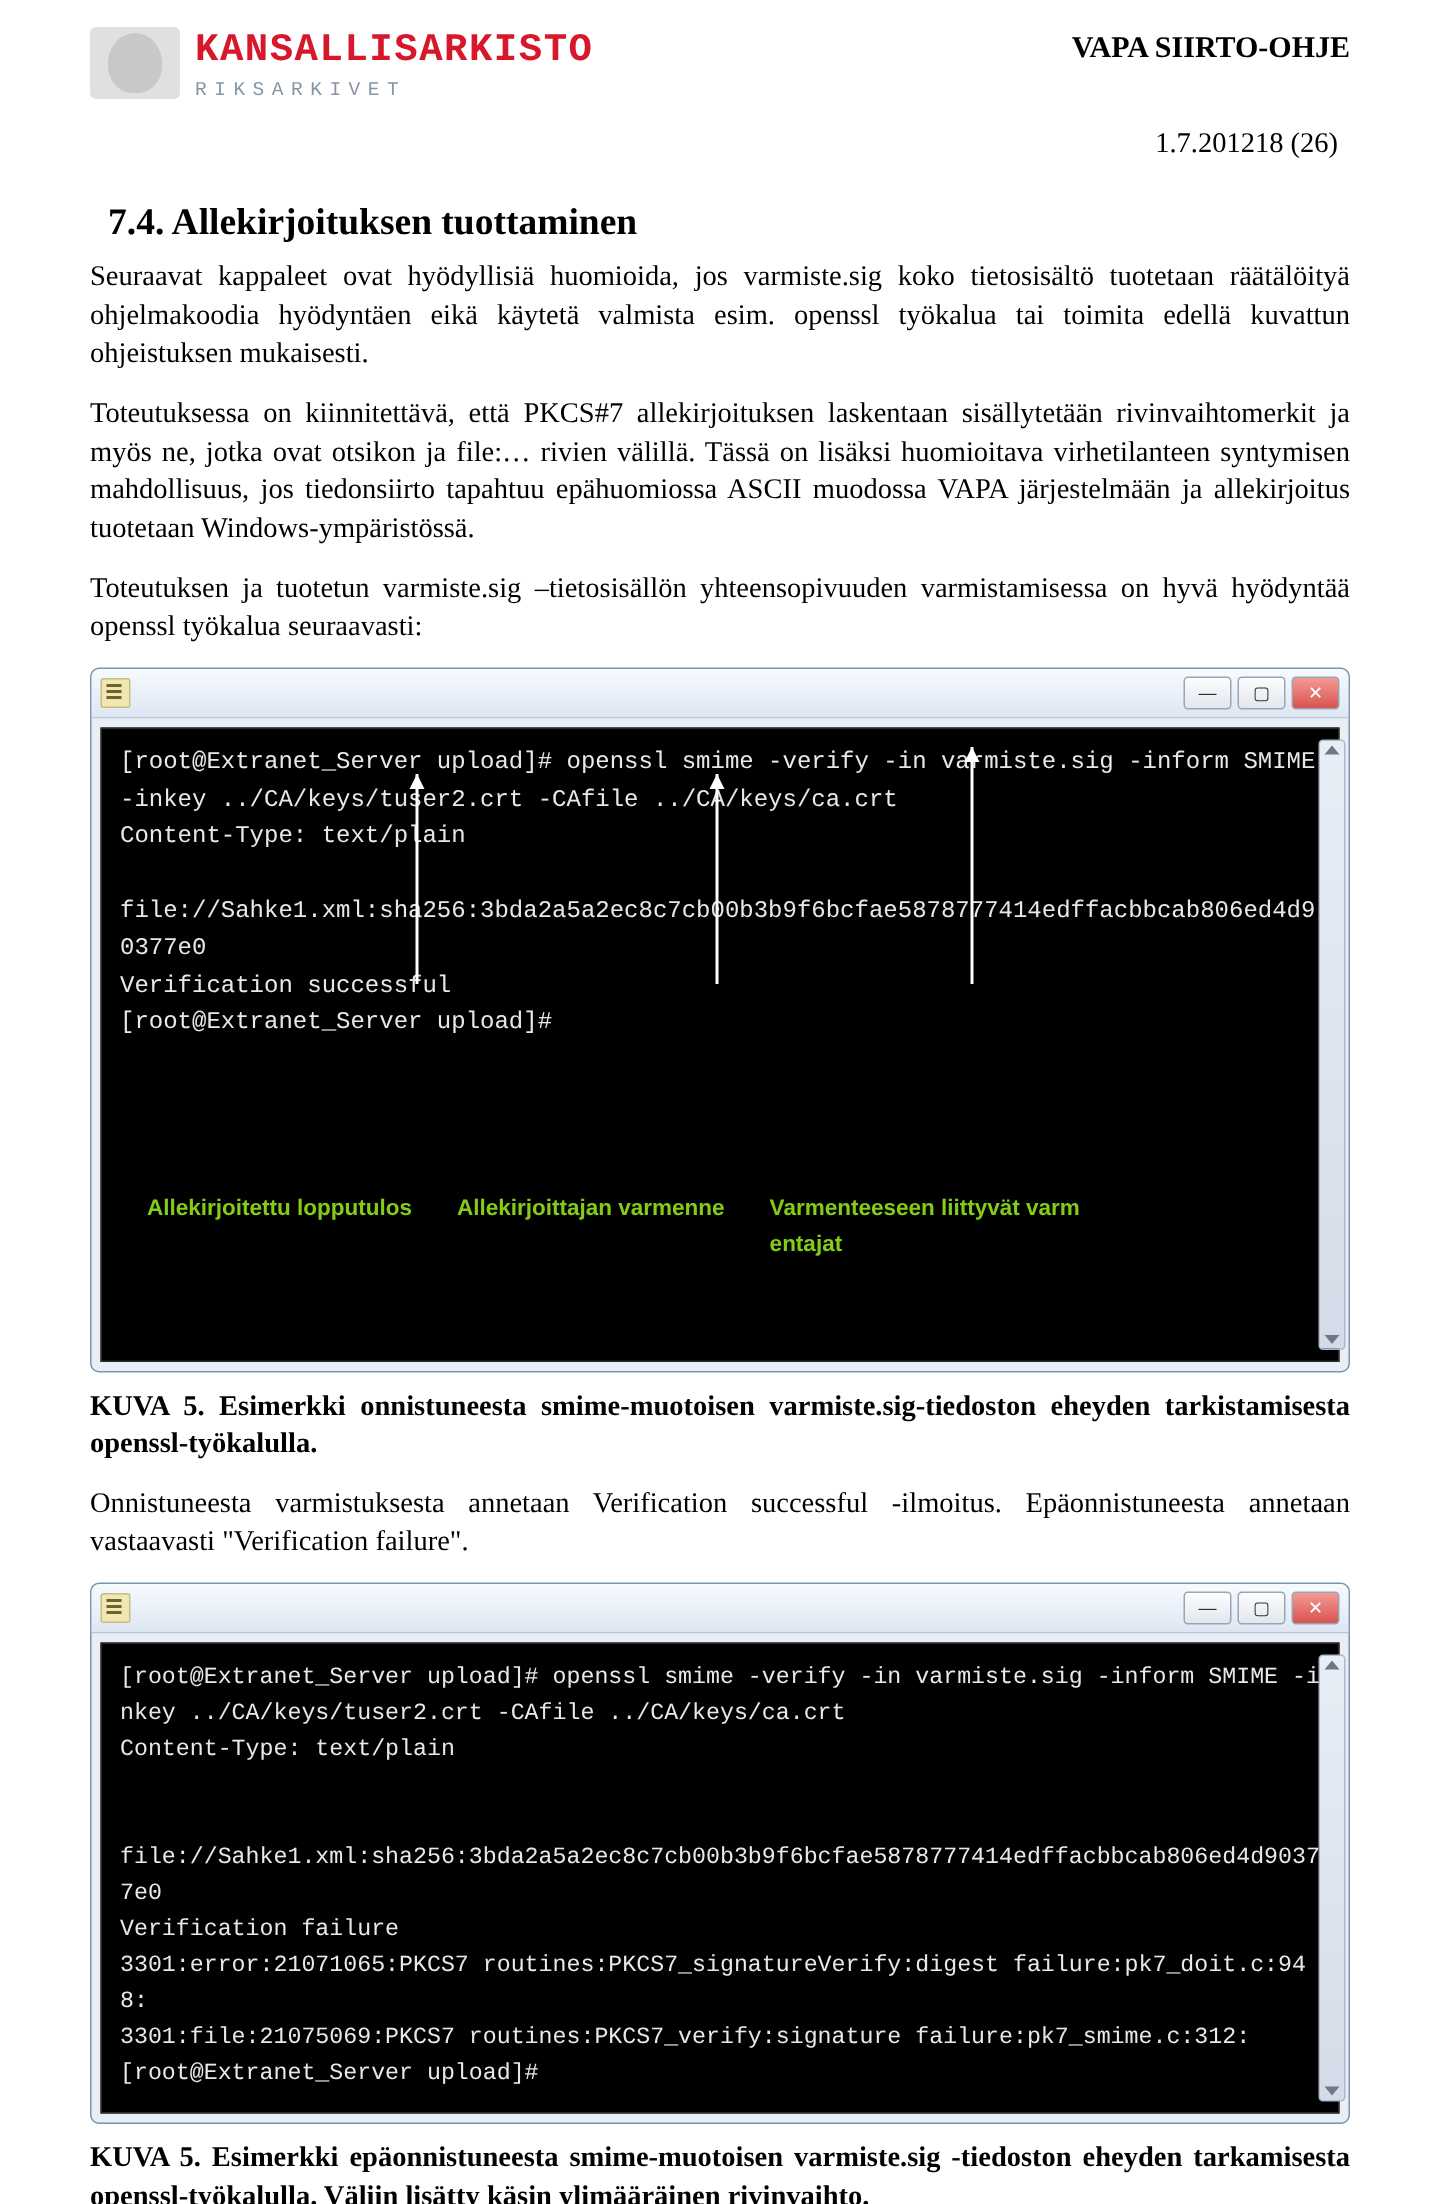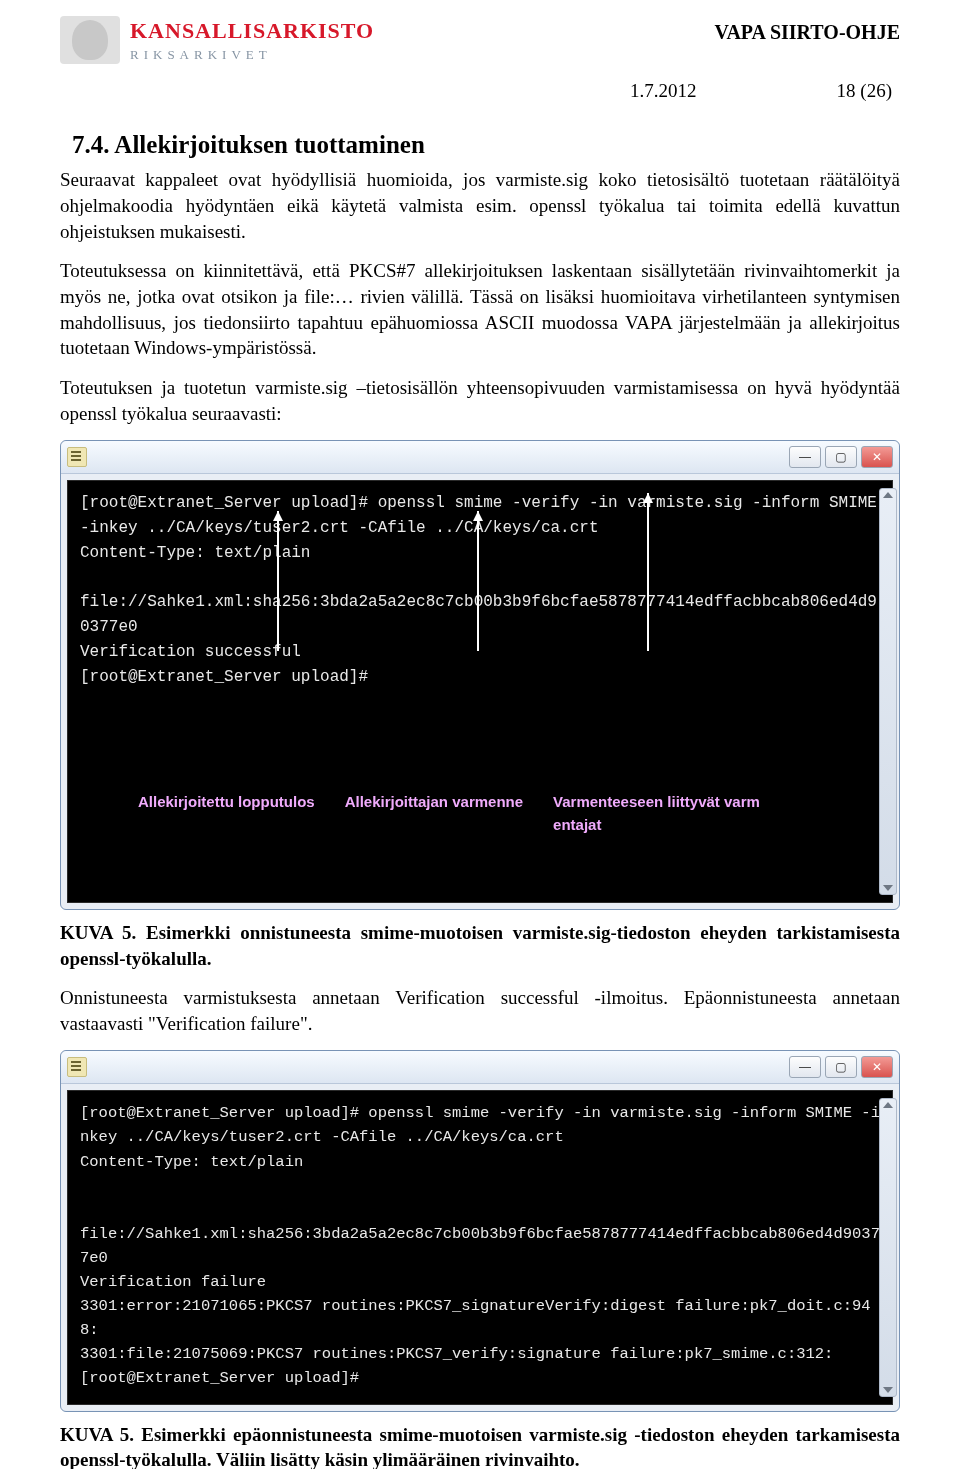--- a/index.html
+++ b/index.html
@@ -19,24 +19,24 @@
     background: #e0e0e0;
     border-radius: 4px;
     position: relative;
   }
   .seal::after {
     content:"";
     position:absolute; left:12px; top:4px; width:36px; height:40px;
     background:#c8c8c8; border-radius:50% 50% 45% 45%;
   }
   .wordmark { display:flex; flex-direction:column; }
-  .wordmark .main { color:#d7182a; font-family: Liberation Serif, serif; font-weight:700; letter-spacing:1px; font-size:22px; }
-  .wordmark .sub { color:#8795a4; font-family: Liberation Serif, serif; letter-spacing:5px; font-size:13px; }
+  .wordmark .main { color:#d7182a; font-family: Liberation Mono, monospace; font-weight:700; letter-spacing:1px; font-size:26px; }
+  .wordmark .sub { color:#8795a4; font-family: Liberation Mono, monospace; letter-spacing:5px; font-size:13px; }
   .doc-title { font-weight:700; font-size:20px; margin-top:3px; }
-  .meta-row { display:flex; justify-content:flex-end; gap:140px; margin:14px 8px 24px 0; font-size:19px; }
+  .meta-row { display:flex; justify-content:flex-end; margin:14px 8px 24px 0; font-size:19px; }
   h3.section { font-size:25px; font-weight:700; margin:18px 0 4px 12px; }
   p { margin: 6px 0 14px 0; text-align: justify; }
   .caption { font-weight:700; margin-top:10px; }
 
   
   .window { border:1px solid #7893b5; border-radius:6px; background:#e9eef5; margin:10px 0 8px 0; position:relative; }
   .titlebar { height:32px; background:linear-gradient(#f7fbff,#dde6f2); border-bottom:1px solid #b9c7da; border-radius:6px 6px 0 0; display:flex; align-items:center; padding:0 6px; justify-content:space-between; }
   .tb-left { display:flex; align-items:center; gap:6px; }
   .tb-icon { width:18px; height:18px; background:#f0e7b4; border:1px solid #c8bd7e; border-radius:2px; position:relative; }
   .tb-icon::after { content:""; position:absolute; left:3px; top:7px; width:10px; height:2px; background:#6b6330; box-shadow:0 -4px 0 #6b6330, 0 4px 0 #6b6330; }
@@ -45,21 +45,21 @@
   .wbtn.close { background:linear-gradient(#f39a95,#d9534f); color:#fff; }
   .term-body { margin:6px; background:#000; color:#e8e8e8; font-family:"Courier New",Courier,monospace; font-size:16px; line-height:1.55; padding:10px 12px 14px 12px; border:1px solid #2a2a2a; position:relative; white-space:pre-wrap; word-break:break-all; }
   .term-body.small { font-size:15.5px; }
   .scrollhint { position:absolute; right:2px; top:8px; bottom:8px; width:16px; background:linear-gradient(#e8eef6,#d3dce8); border:1px solid #aeb9c9; border-radius:3px; }
   .scrollhint::before, .scrollhint::after { content:""; position:absolute; left:3px; width:0; height:0; border-left:5px solid transparent; border-right:5px solid transparent; }
   .scrollhint::before { top:3px; border-bottom:6px solid #6f7884; }
   .scrollhint::after { bottom:3px; border-top:6px solid #6f7884; }
 
   
   .overlay { position:absolute; left:0; right:0; bottom:10px; pointer-events:none; }
-  .labels { display:flex; color:#f0abfc; font-family:Arial,Helvetica,sans-serif; font-weight:700; font-size:15px; padding:0 20px 6px 30px; gap:30px;margin-left:40px; }
+  .labels { display:flex; color:#84cc16; font-family:Arial,Helvetica,sans-serif; font-weight:700; font-size:15px; padding:0 20px 6px 30px; gap:30px; }
   .labels div { max-width:210px; }
   svg.arrow { position:absolute; }
 </style>
 </head>
 <body>
 
 <div class="page">
 
   <div class="header">
     <div class="logo-block">

